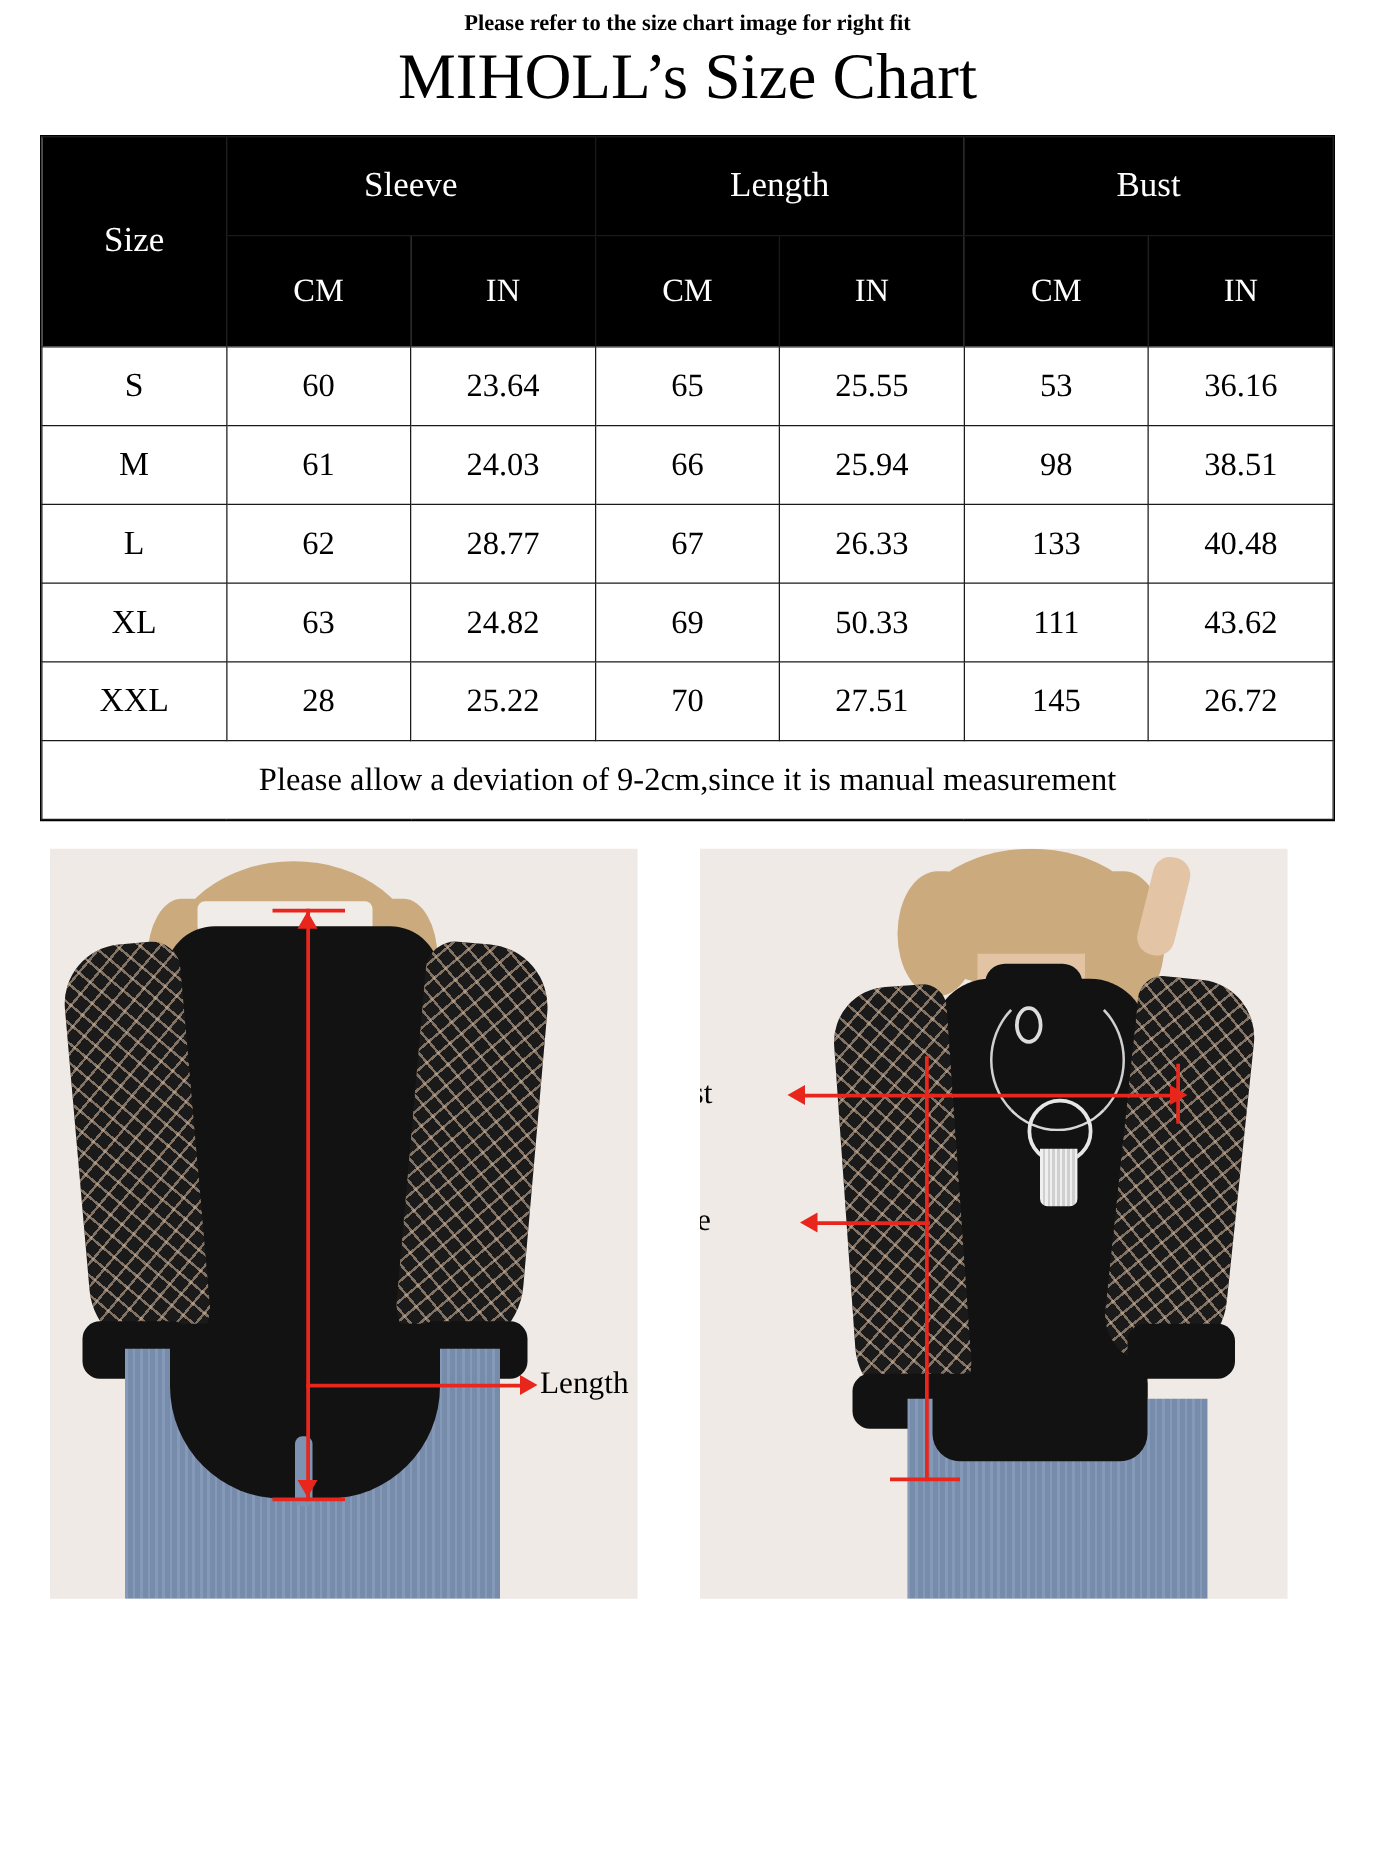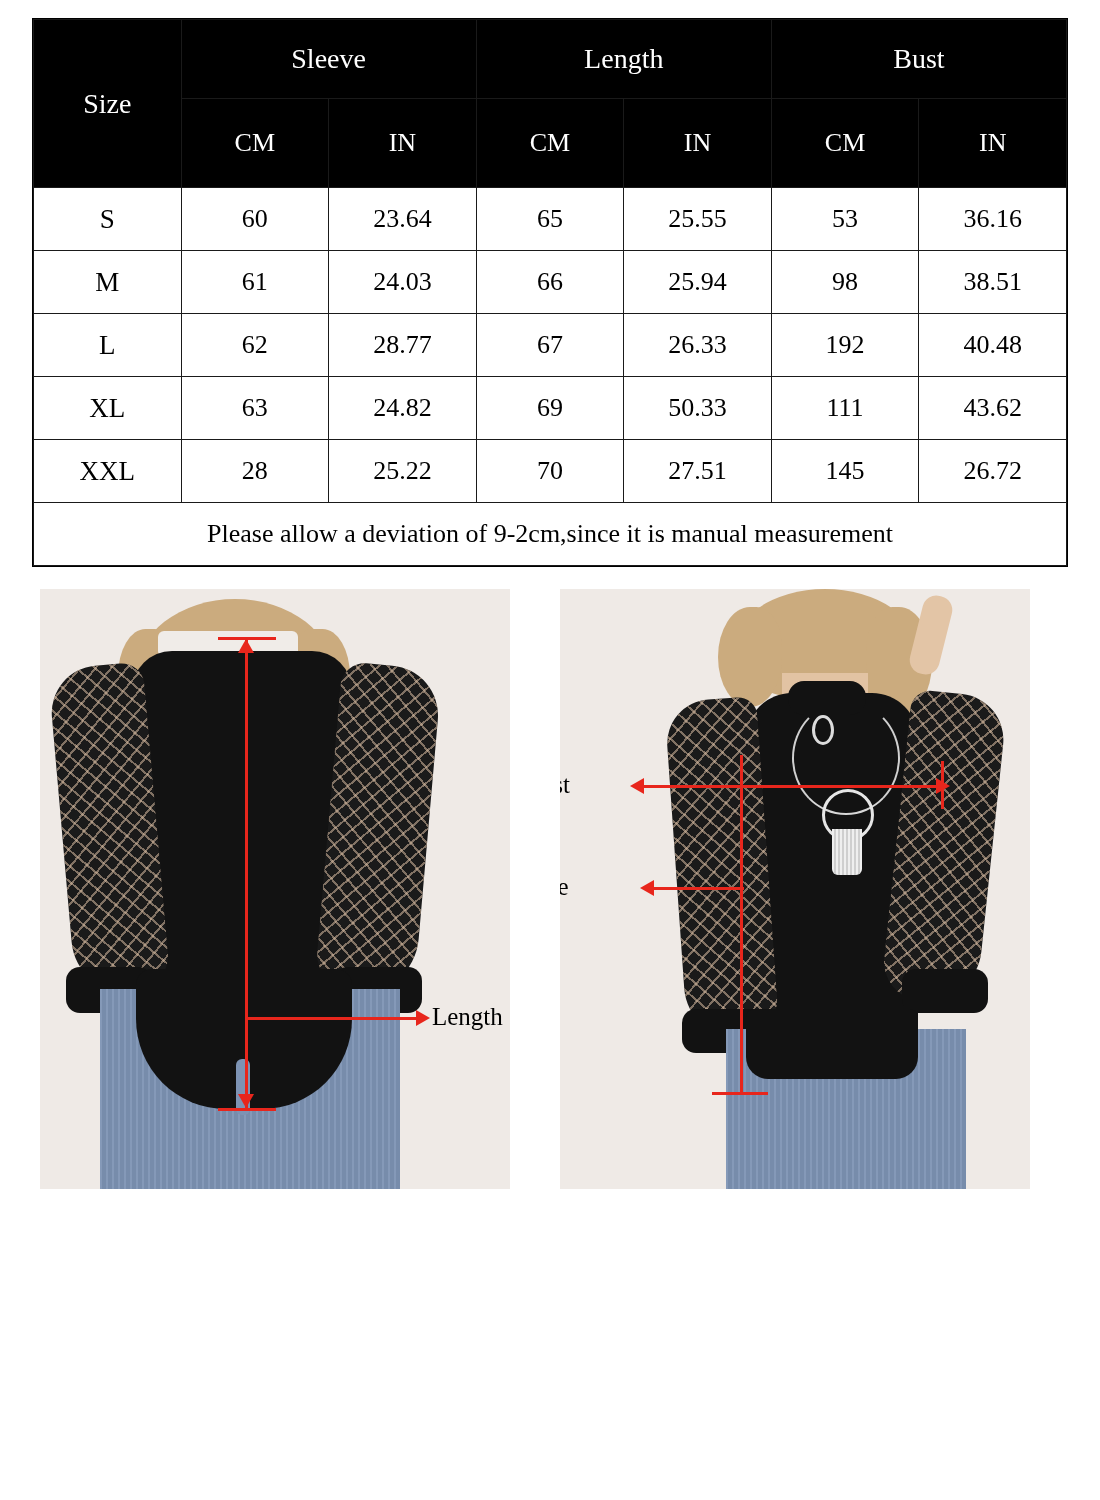--- a/index.html
+++ b/index.html
@@ -199,20 +199,22 @@
   .tassel {
     position:absolute;
     background: repeating-linear-gradient(90deg, #efefef 0 2px, #cfcfcf 2px 4px);
   }
 </style>
 </head>
 <body>
 
 <div class="page">
 
+  <div class="subtitle">Please refer to the size chart image for right fit</div>
+  <div class="main-title">MIHOLL’s Size Chart</div>
 
   <div class="table-wrap">
     <table class="size-chart">
       <thead>
         <tr class="group-row">
           <th class="size-corner" rowspan="2">Size</th>
           <th colspan="2">Sleeve</th>
           <th colspan="2">Length</th>
           <th colspan="2">Bust</th>
         </tr>
@@ -243,21 +245,21 @@
           <td>25.94</td>
           <td>98</td>
           <td>38.51</td>
         </tr>
         <tr>
           <td class="sizecol">L</td>
           <td>62</td>
           <td>28.77</td>
           <td>67</td>
           <td>26.33</td>
-          <td>192</td>
+          <td>133</td>
           <td>40.48</td>
         </tr>
         <tr>
           <td class="sizecol">XL</td>
           <td>63</td>
           <td>24.82</td>
           <td>69</td>
           <td>50.33</td>
           <td>111</td>
           <td>43.62</td>

